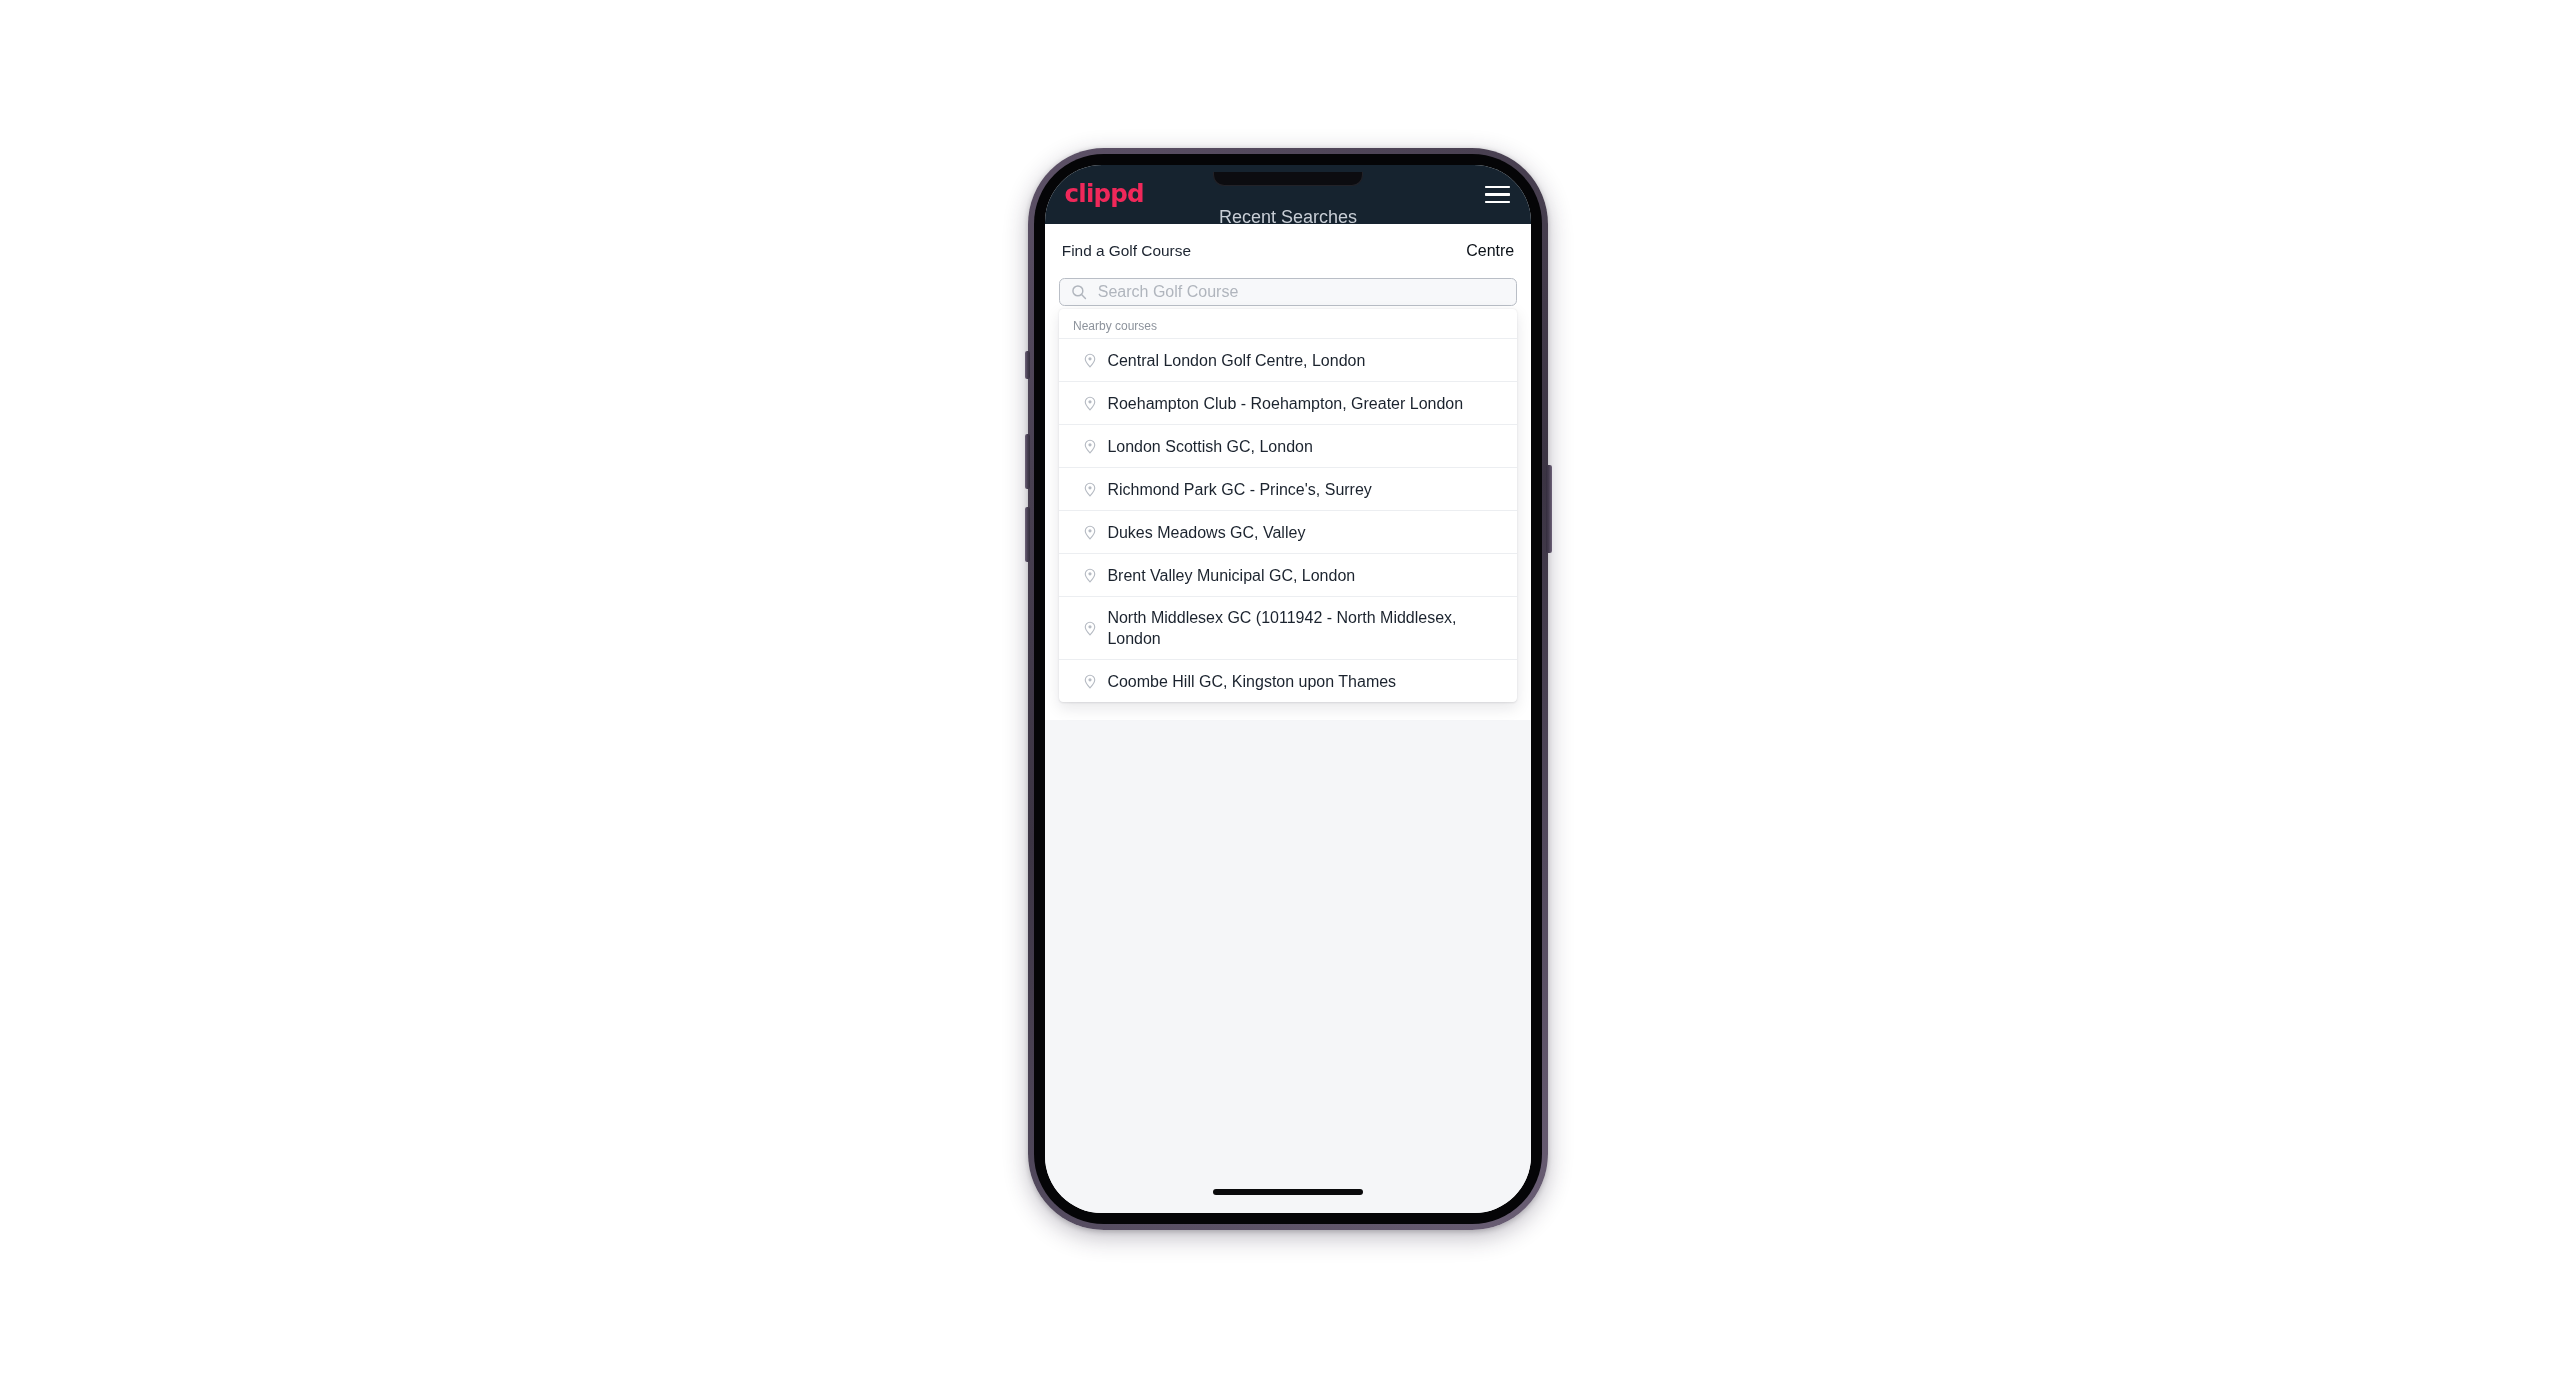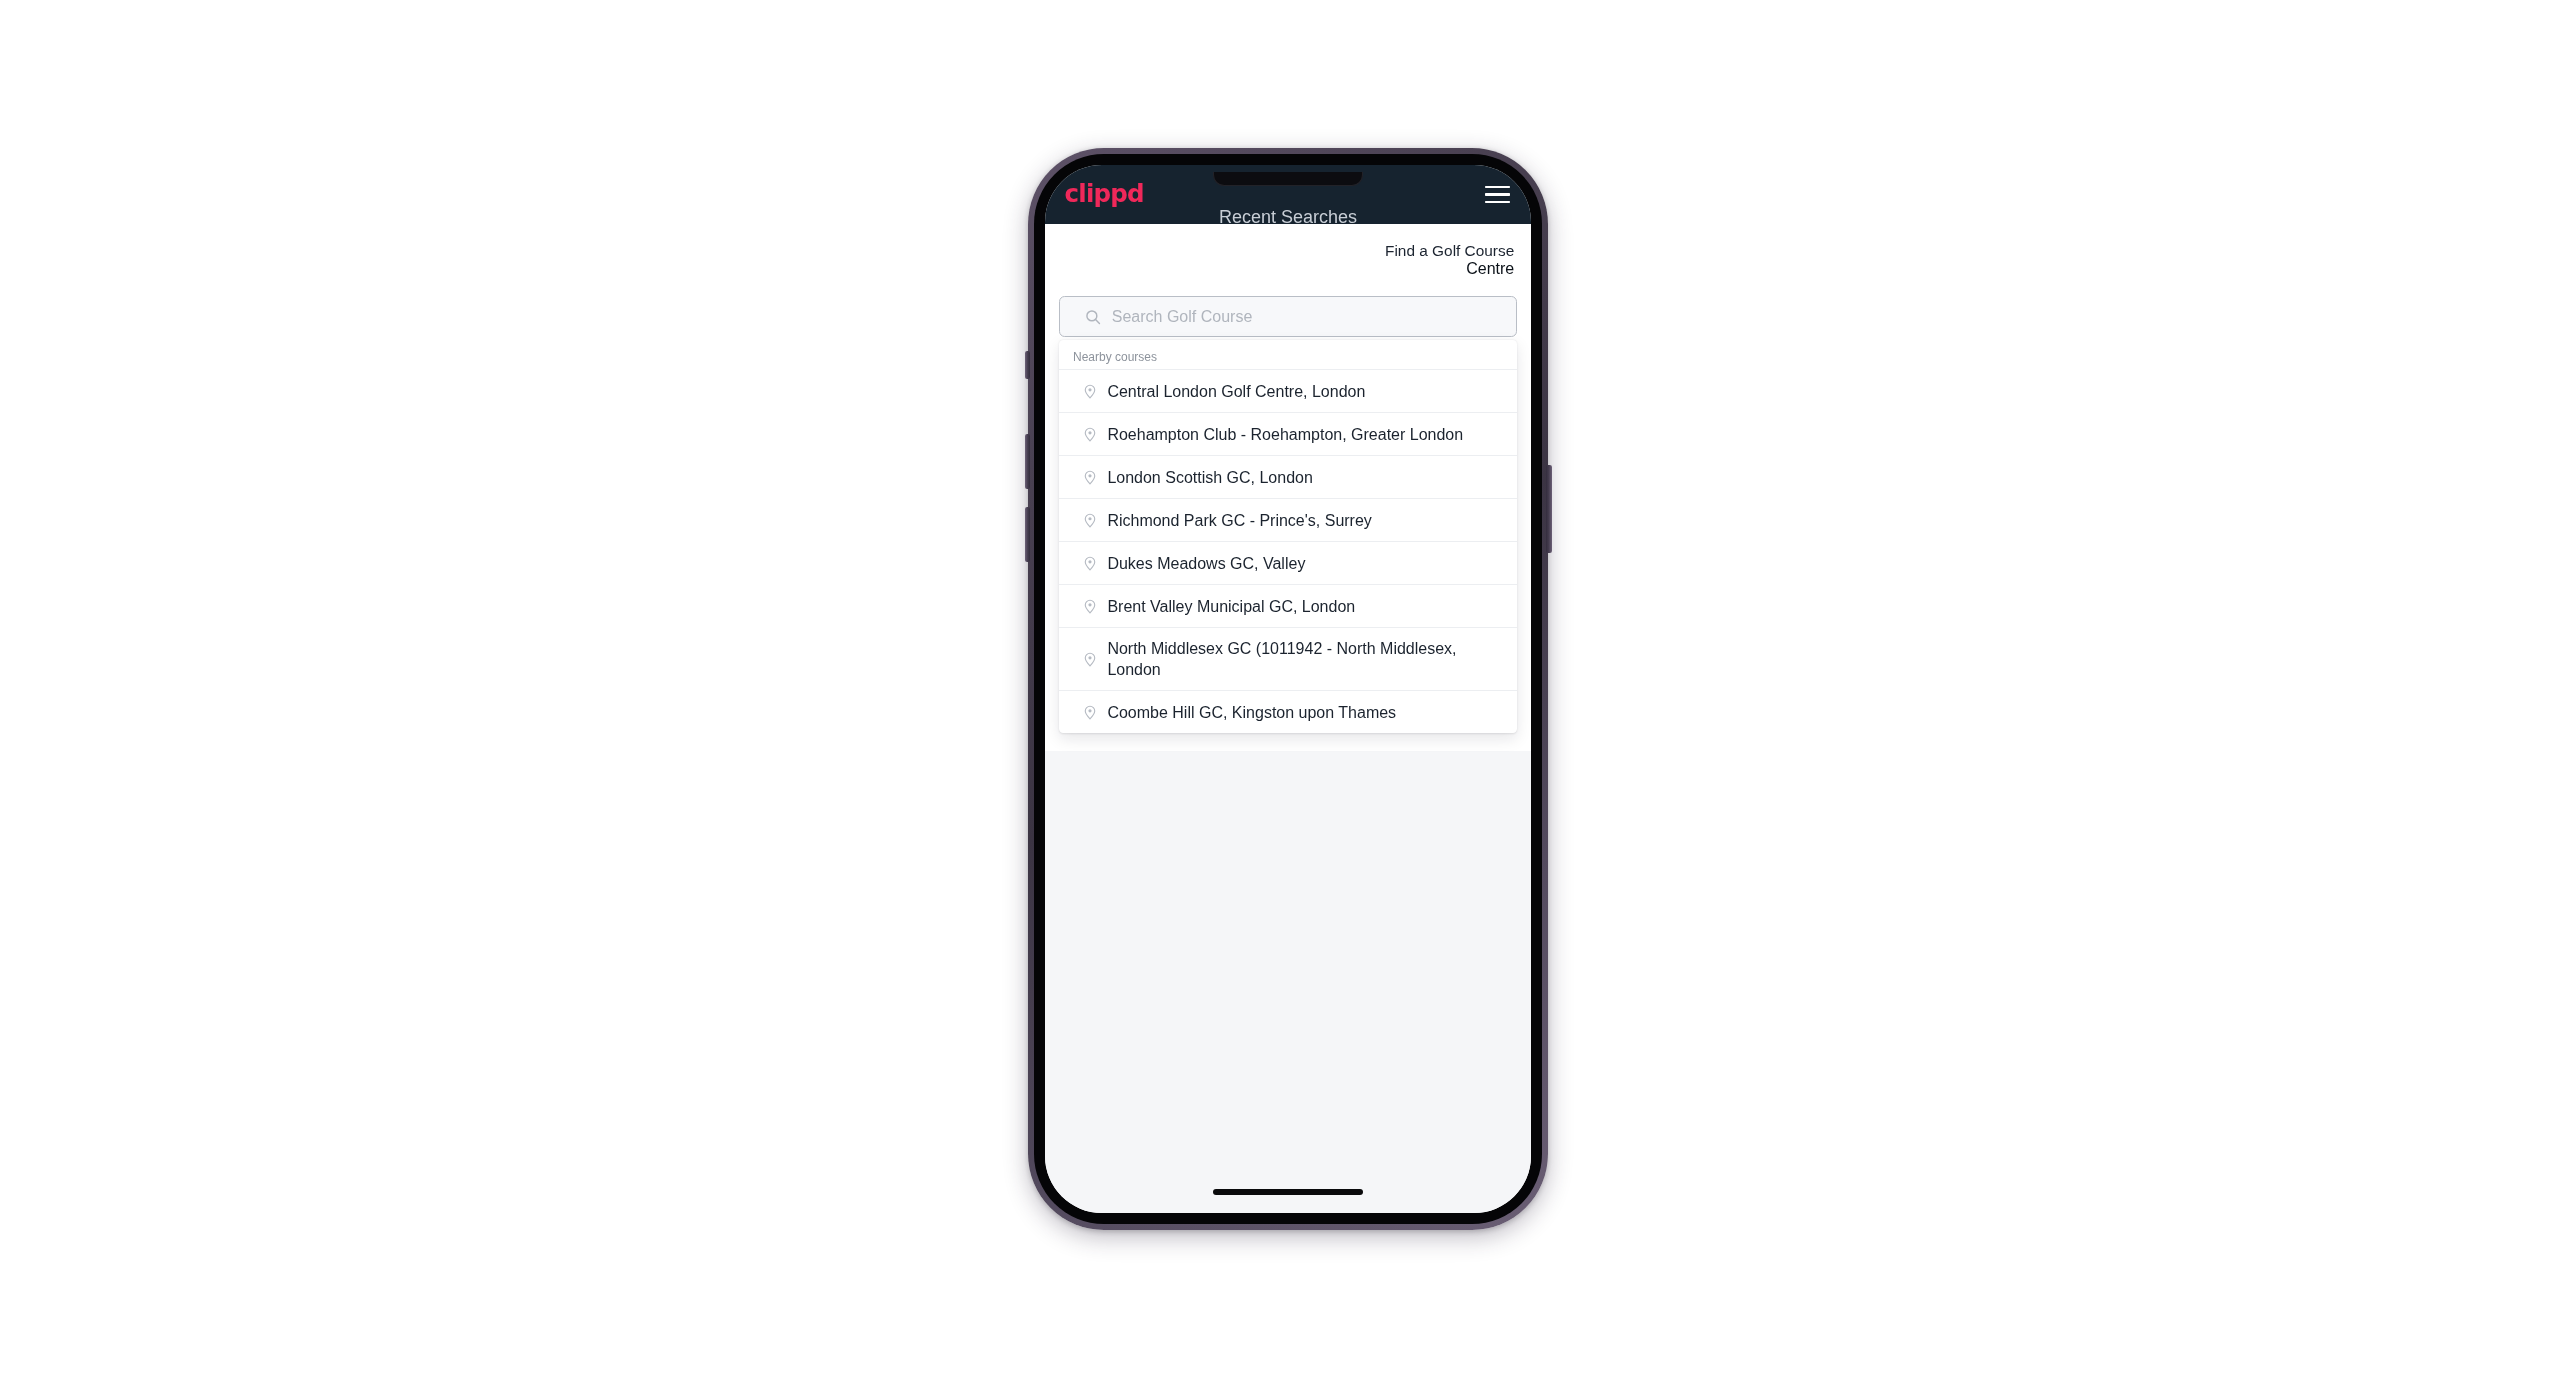--- a/index.html
+++ b/index.html
@@ -133,46 +133,45 @@
   
   .sheet {
     position: relative;
     background: #ffffff;
     padding: 0 11.2px;
     z-index: 10;
   }
 
   .sheet-topbar {
     display: flex;
-    align-items: flex-end;
+    align-items: center;
     justify-content: space-between;
     padding: 18px 5.6px 2.8px 5.6px;
-    flex-direction: column;
   }
   .sheet-label {
     font-size: 15.4px;
     color: #1c2430;
     font-weight: 400;
   }
   .cancel-btn {
     font-size: 16px;
     color: #0b1118;
     font-weight: 400;
   }
 
   
   .search-wrap { padding: 15.4px 2.8px 0 2.8px; }
   .search-box {
     display: flex;
     align-items: center;
-    height: 41px;
+    height: 28px;
     background: #f7f8fa;
     border: 1.1px solid #b9bec6;
     border-radius: 5.6px;
-    padding: 0 24px;
+    padding: 0 10px;
   }
   .search-icon { flex: 0 0 auto; width: 18px; height: 18px; margin-right: 9.8px; }
   .search-icon svg { display: block; }
   .search-input {
     flex: 1;
     border: none;
     outline: none;
     background: transparent;
     font-family: "Liberation Sans", sans-serif;
     font-size: 16px;

